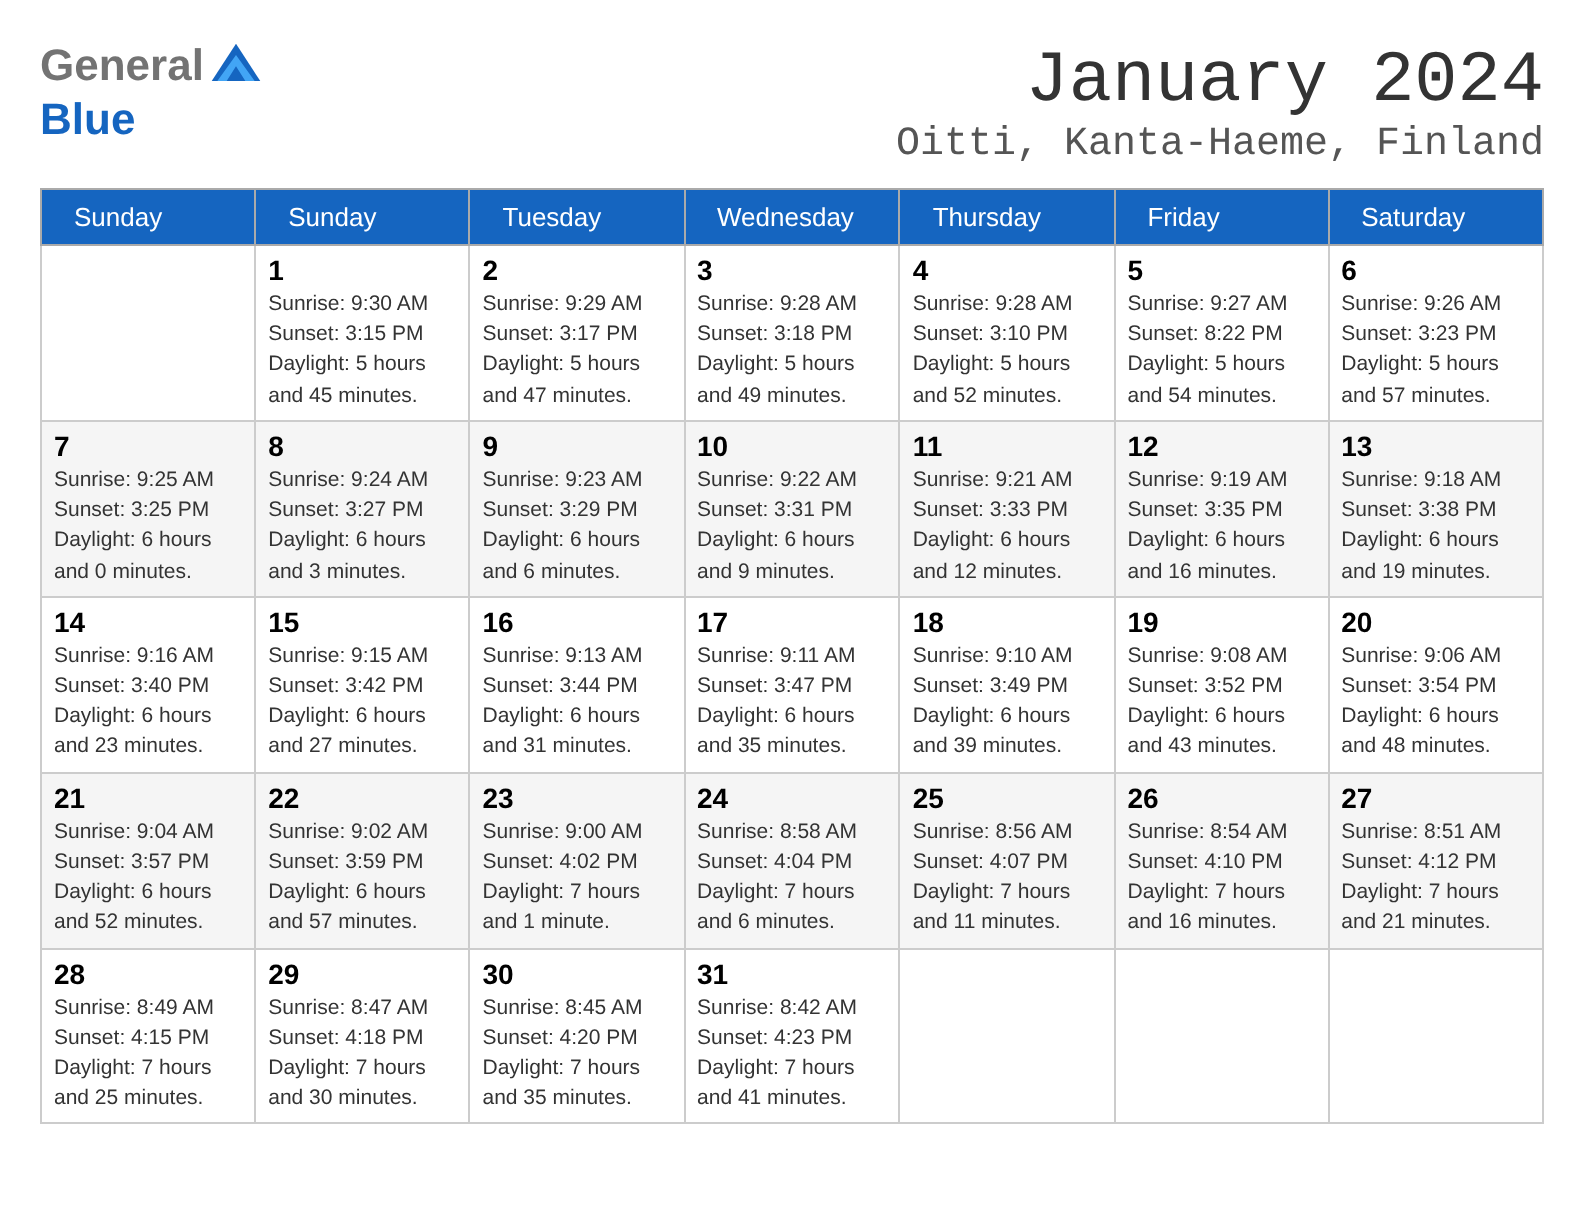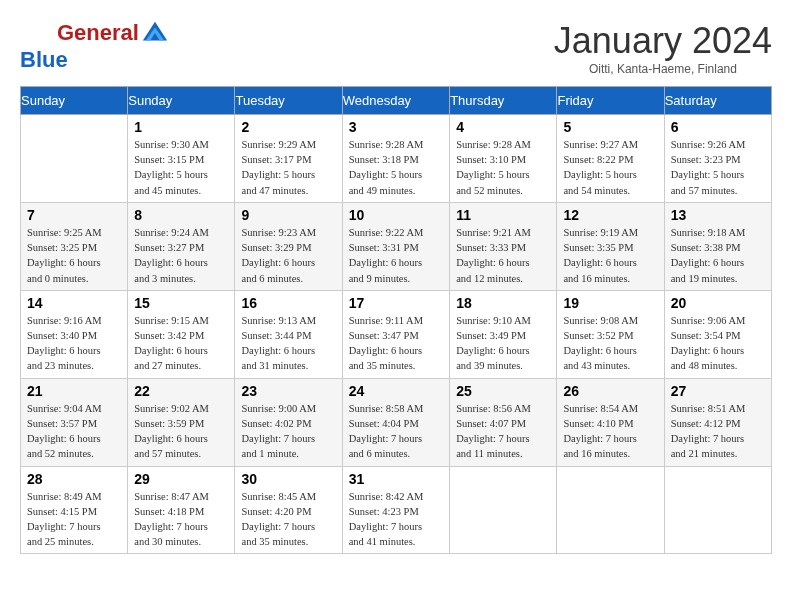--- a/index.html
+++ b/index.html
@@ -18,49 +18,50 @@
     }
     .logo {
       display: flex;
       align-items: center;
     }
     .logo-text {
       font-size: 22px;
       font-weight: bold;
       line-height: 1.1;
     }
-    .logo-general { color: #b91c1c; margin-left: 37px; }
+    .logo-general { color: #737373; }
     .logo-blue { color: #1565c0; }
     .logo-icon {
       width: 28px;
       height: 28px;
       margin-left: 2px;
     }
     .title-block {
-      text-align: center;
+      text-align: right;
+      font-family: Liberation Mono, monospace;
     }
     .month-title {
       font-size: 36px;
       font-weight: normal;
       color: #333;
     }
     .location {
-      font-size: 12px;
+      font-size: 20px;
       color: #555;
     }
     table {
       width: 100%;
       border-collapse: collapse;
       font-size: 11px;
     }
     thead tr th {
       background-color: #1565c0;
       color: #fff;
       text-align: left;
-      padding: 6px 0;
+      padding: 6px 16px;
       font-size: 13px;
       font-weight: normal;
       border: 1px solid #aaa;
     }
     tbody tr td {
       vertical-align: top;
       border: 1px solid #ccc;
       padding: 4px 6px;
       min-height: 80px;
       width: 108px;
@@ -74,21 +75,20 @@
     .day-num {
       font-size: 14px;
       font-weight: bold;
       display: block;
       margin-bottom: 2px;
     }
     .day-info {
       font-size: 10.5px;
       color: #333;
       line-height: 1.45;
-      font-family: Liberation Serif, serif;
     }
   </style>
 </head>
 <body>
 
 <div class="header">
   <div class="logo">
     <div>
       <div class="logo-text">
         <span class="logo-general">General</span><svg class="logo-icon" viewBox="0 0 30 30" style="display:inline-block;vertical-align:middle;margin:0 2px;">

